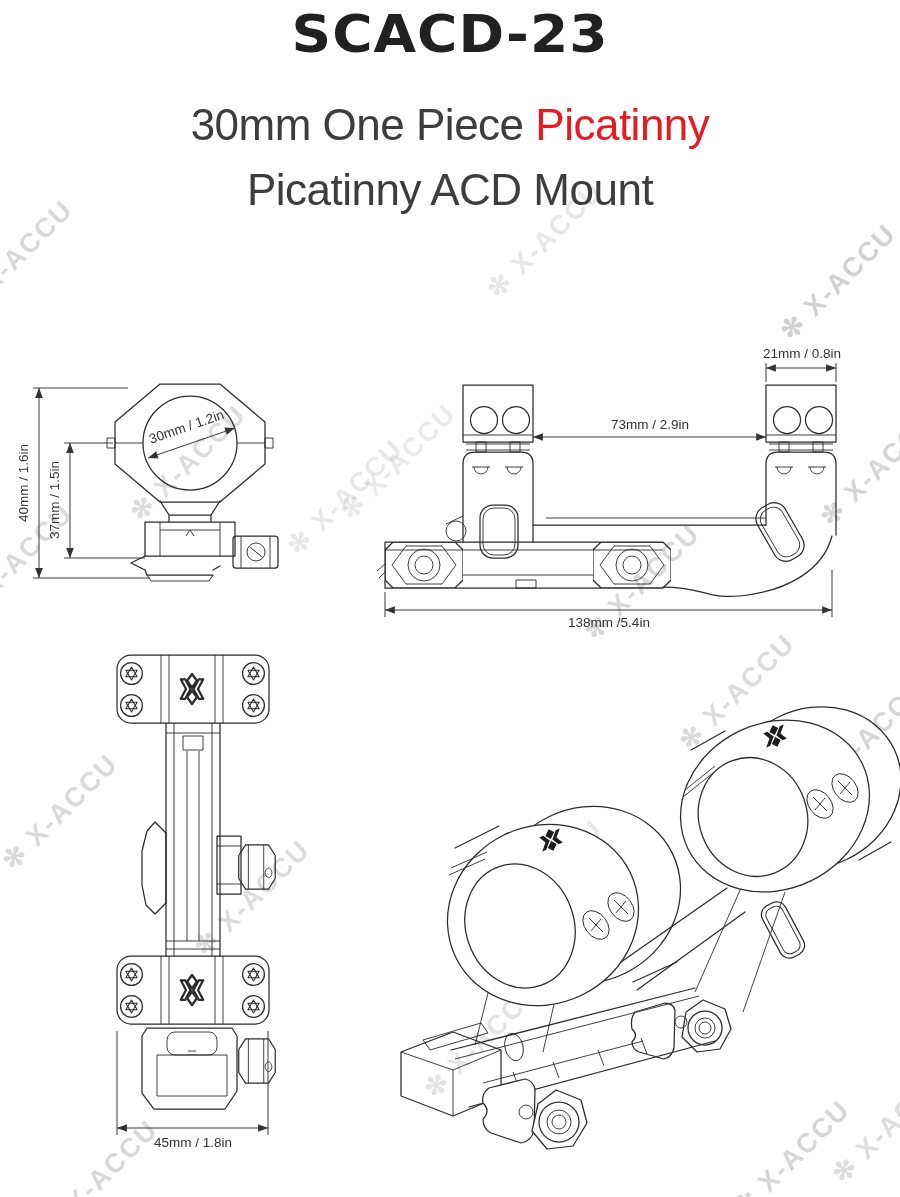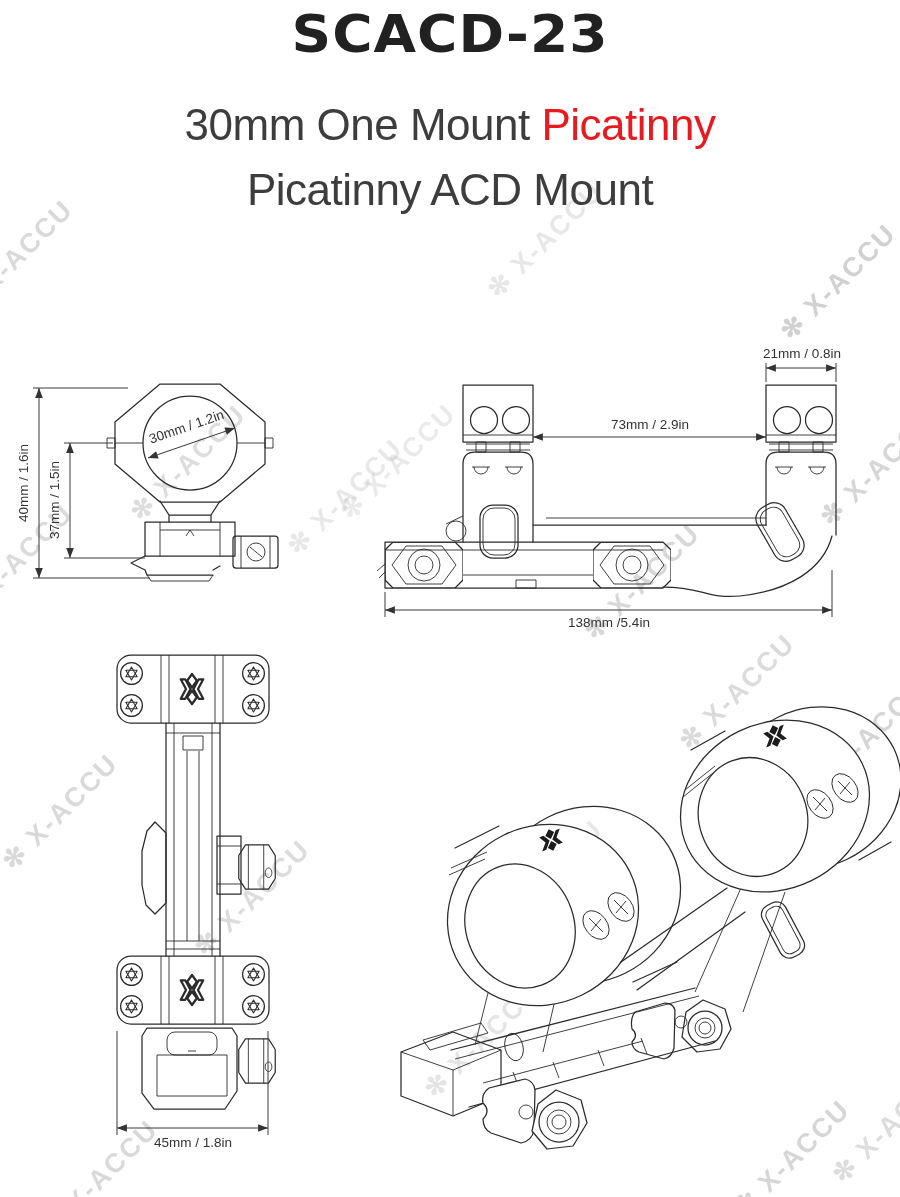--- a/index.html
+++ b/index.html
@@ -51,21 +51,21 @@
       <div class="wm" style="left: 868px; top: 737px; opacity: 0.55;">✻ X-ACCU</div>
       <div class="wm" style="left: 482px; top: 1040px; opacity: 0.36;">✻ X-ACCU</div>
       <div class="wm" style="left: 100px; top: 1178px; opacity: 0.5;">✻ X-ACCU</div>
       <div class="wm" style="left: 545px; top: 878px; opacity: 0.3;">✻ X-ACCU</div>
       <div class="wm" style="left: 792px; top: 1158px; opacity: 0.55;">✻ X-ACCU</div>
       <div class="wm" style="left: 890px; top: 1125px; opacity: 0.45;">✻ X-ACCU</div>
     </div>
 
   <div class="title">SCACD-23</div>
   <div class="subtitle">
-    <div><span>30mm One Mount </span><span class="red">Picatinny</span></div>
+    <div><span>30mm One Piece </span><span class="red">Picatinny</span></div>
     <div>Picatinny ACD Mount</div>
   </div>
 
   <svg width="0" height="0" style="position:absolute">
     <defs>
       <marker id="arr" viewBox="0 0 10 8" refX="9.5" refY="4" markerWidth="11" markerHeight="9" orient="auto-start-reverse">
         <path d="M0.5,0.5 L9.5,4 L0.5,7.5 Z" fill="#333"></path>
       </marker>
       <symbol id="xlogo" viewBox="0 0 40 44">
         <polygon points="5,9 11,9 18,22 11,35 5,35 12,22"></polygon>

